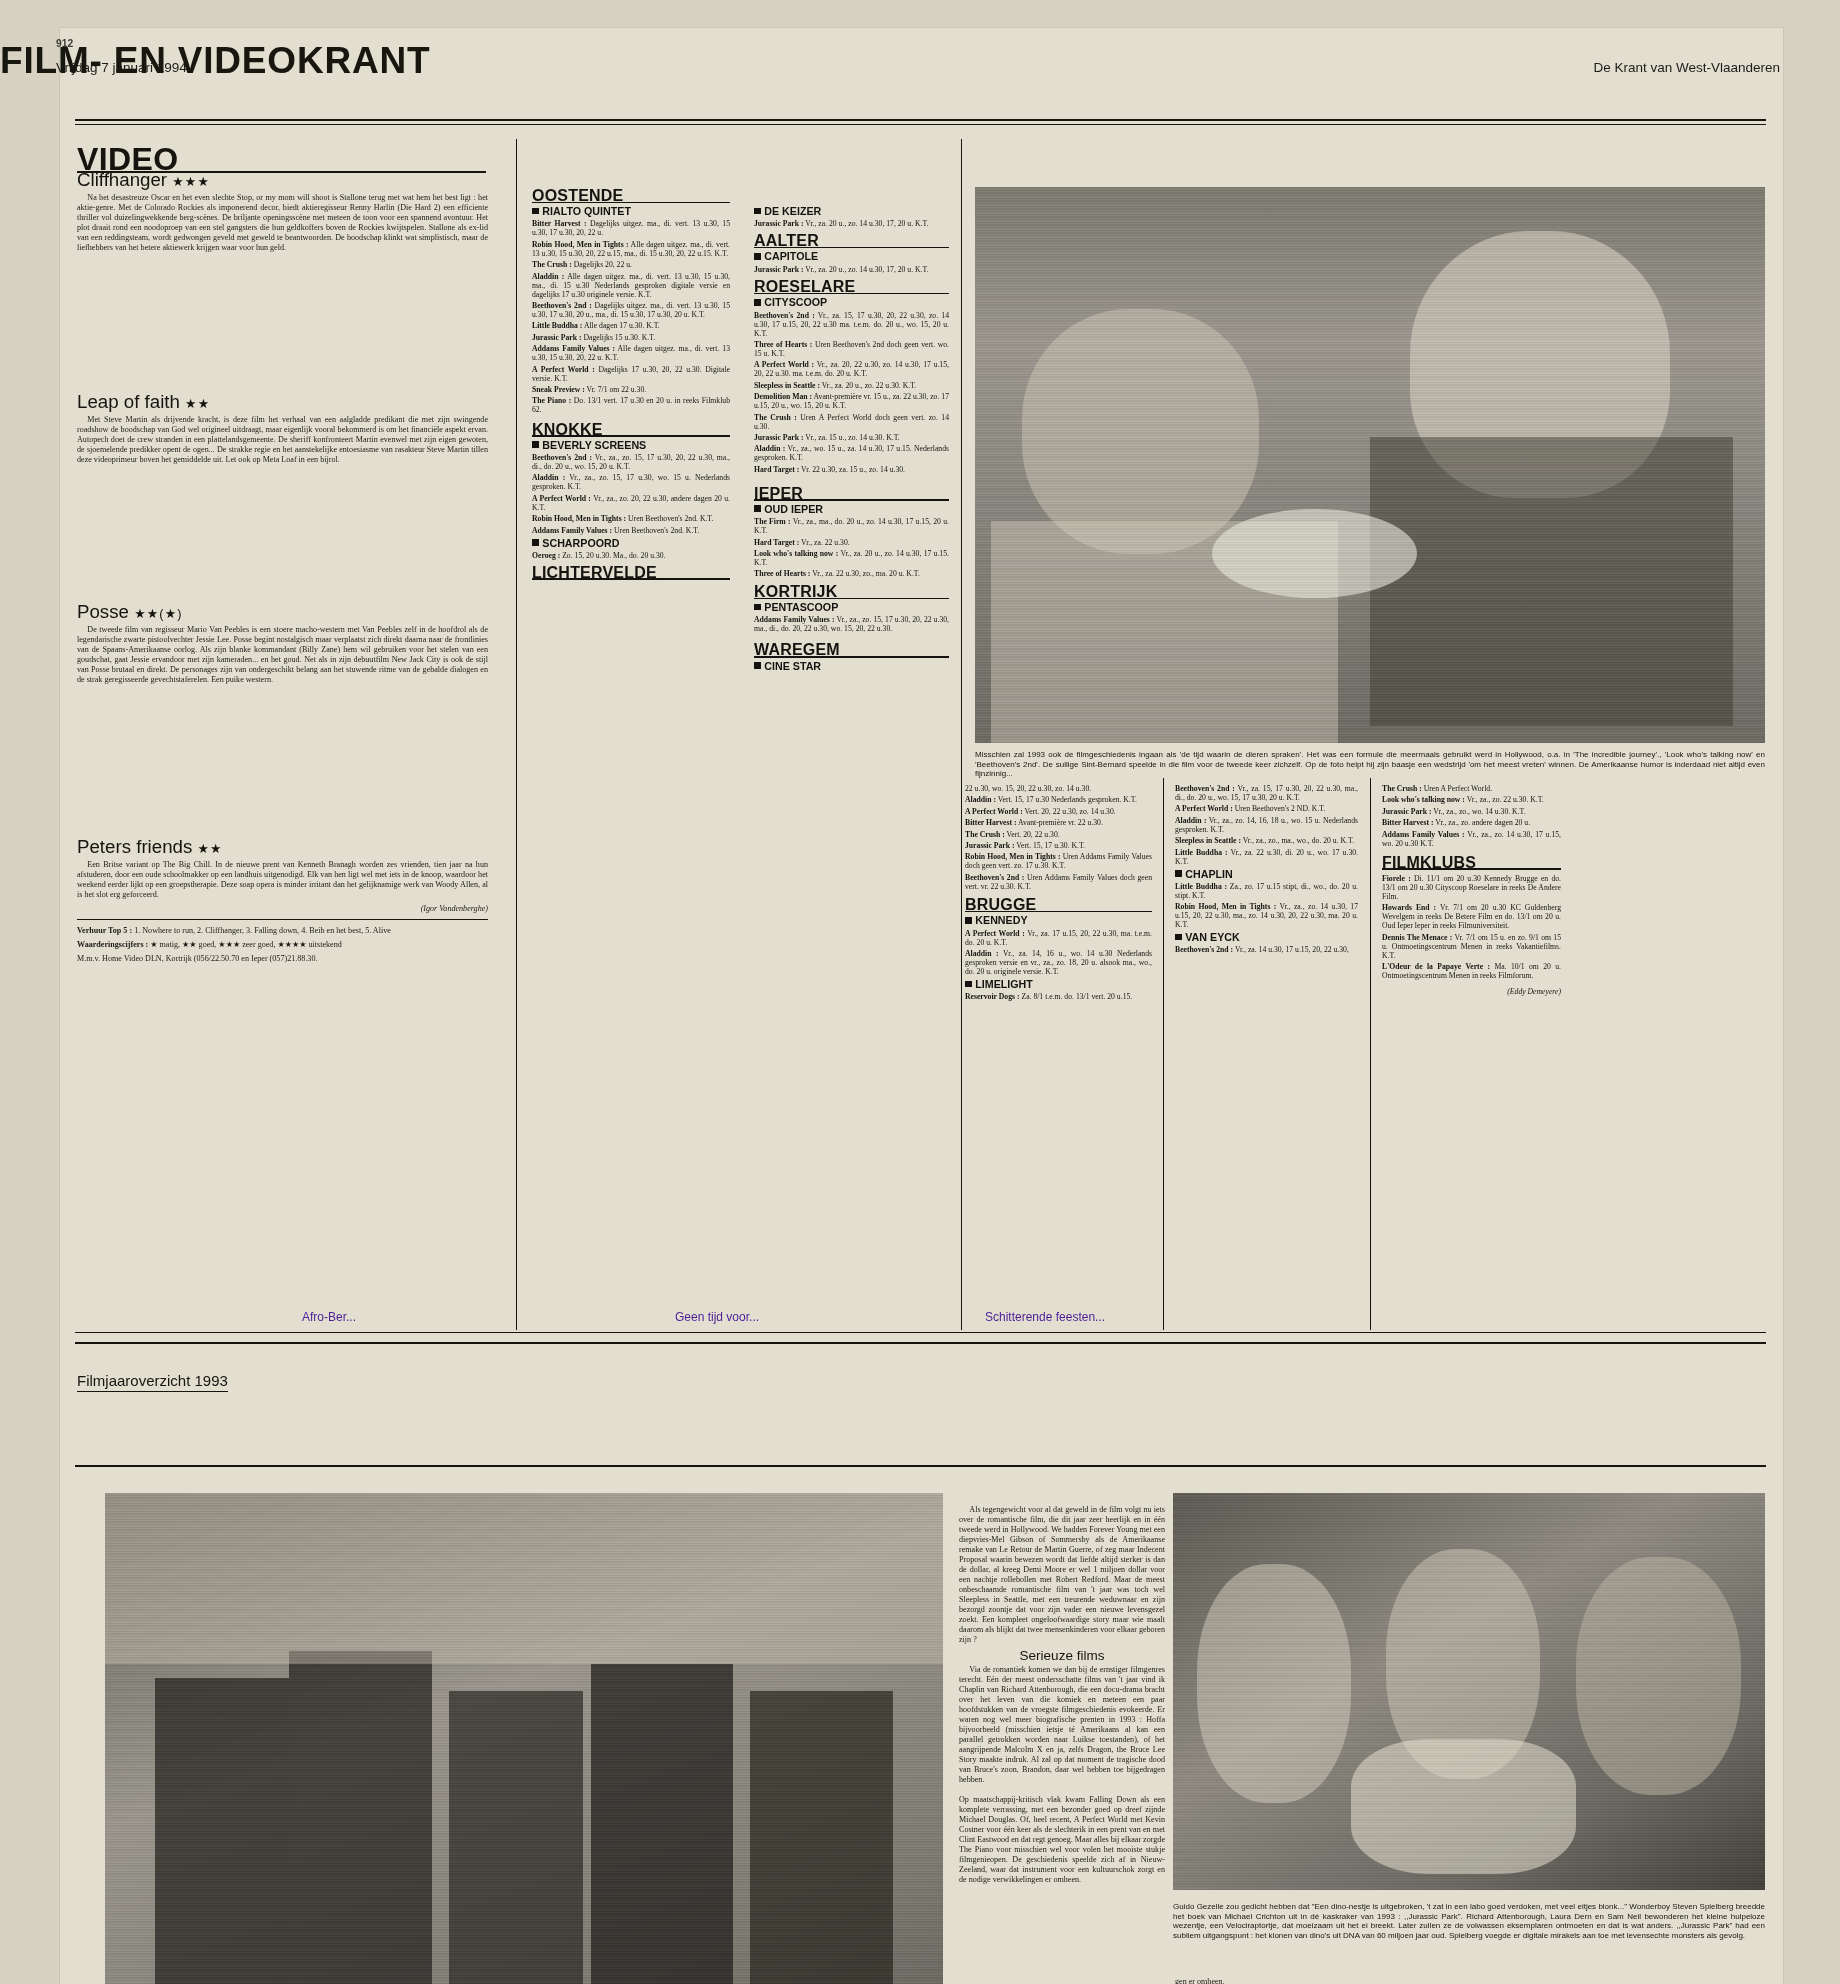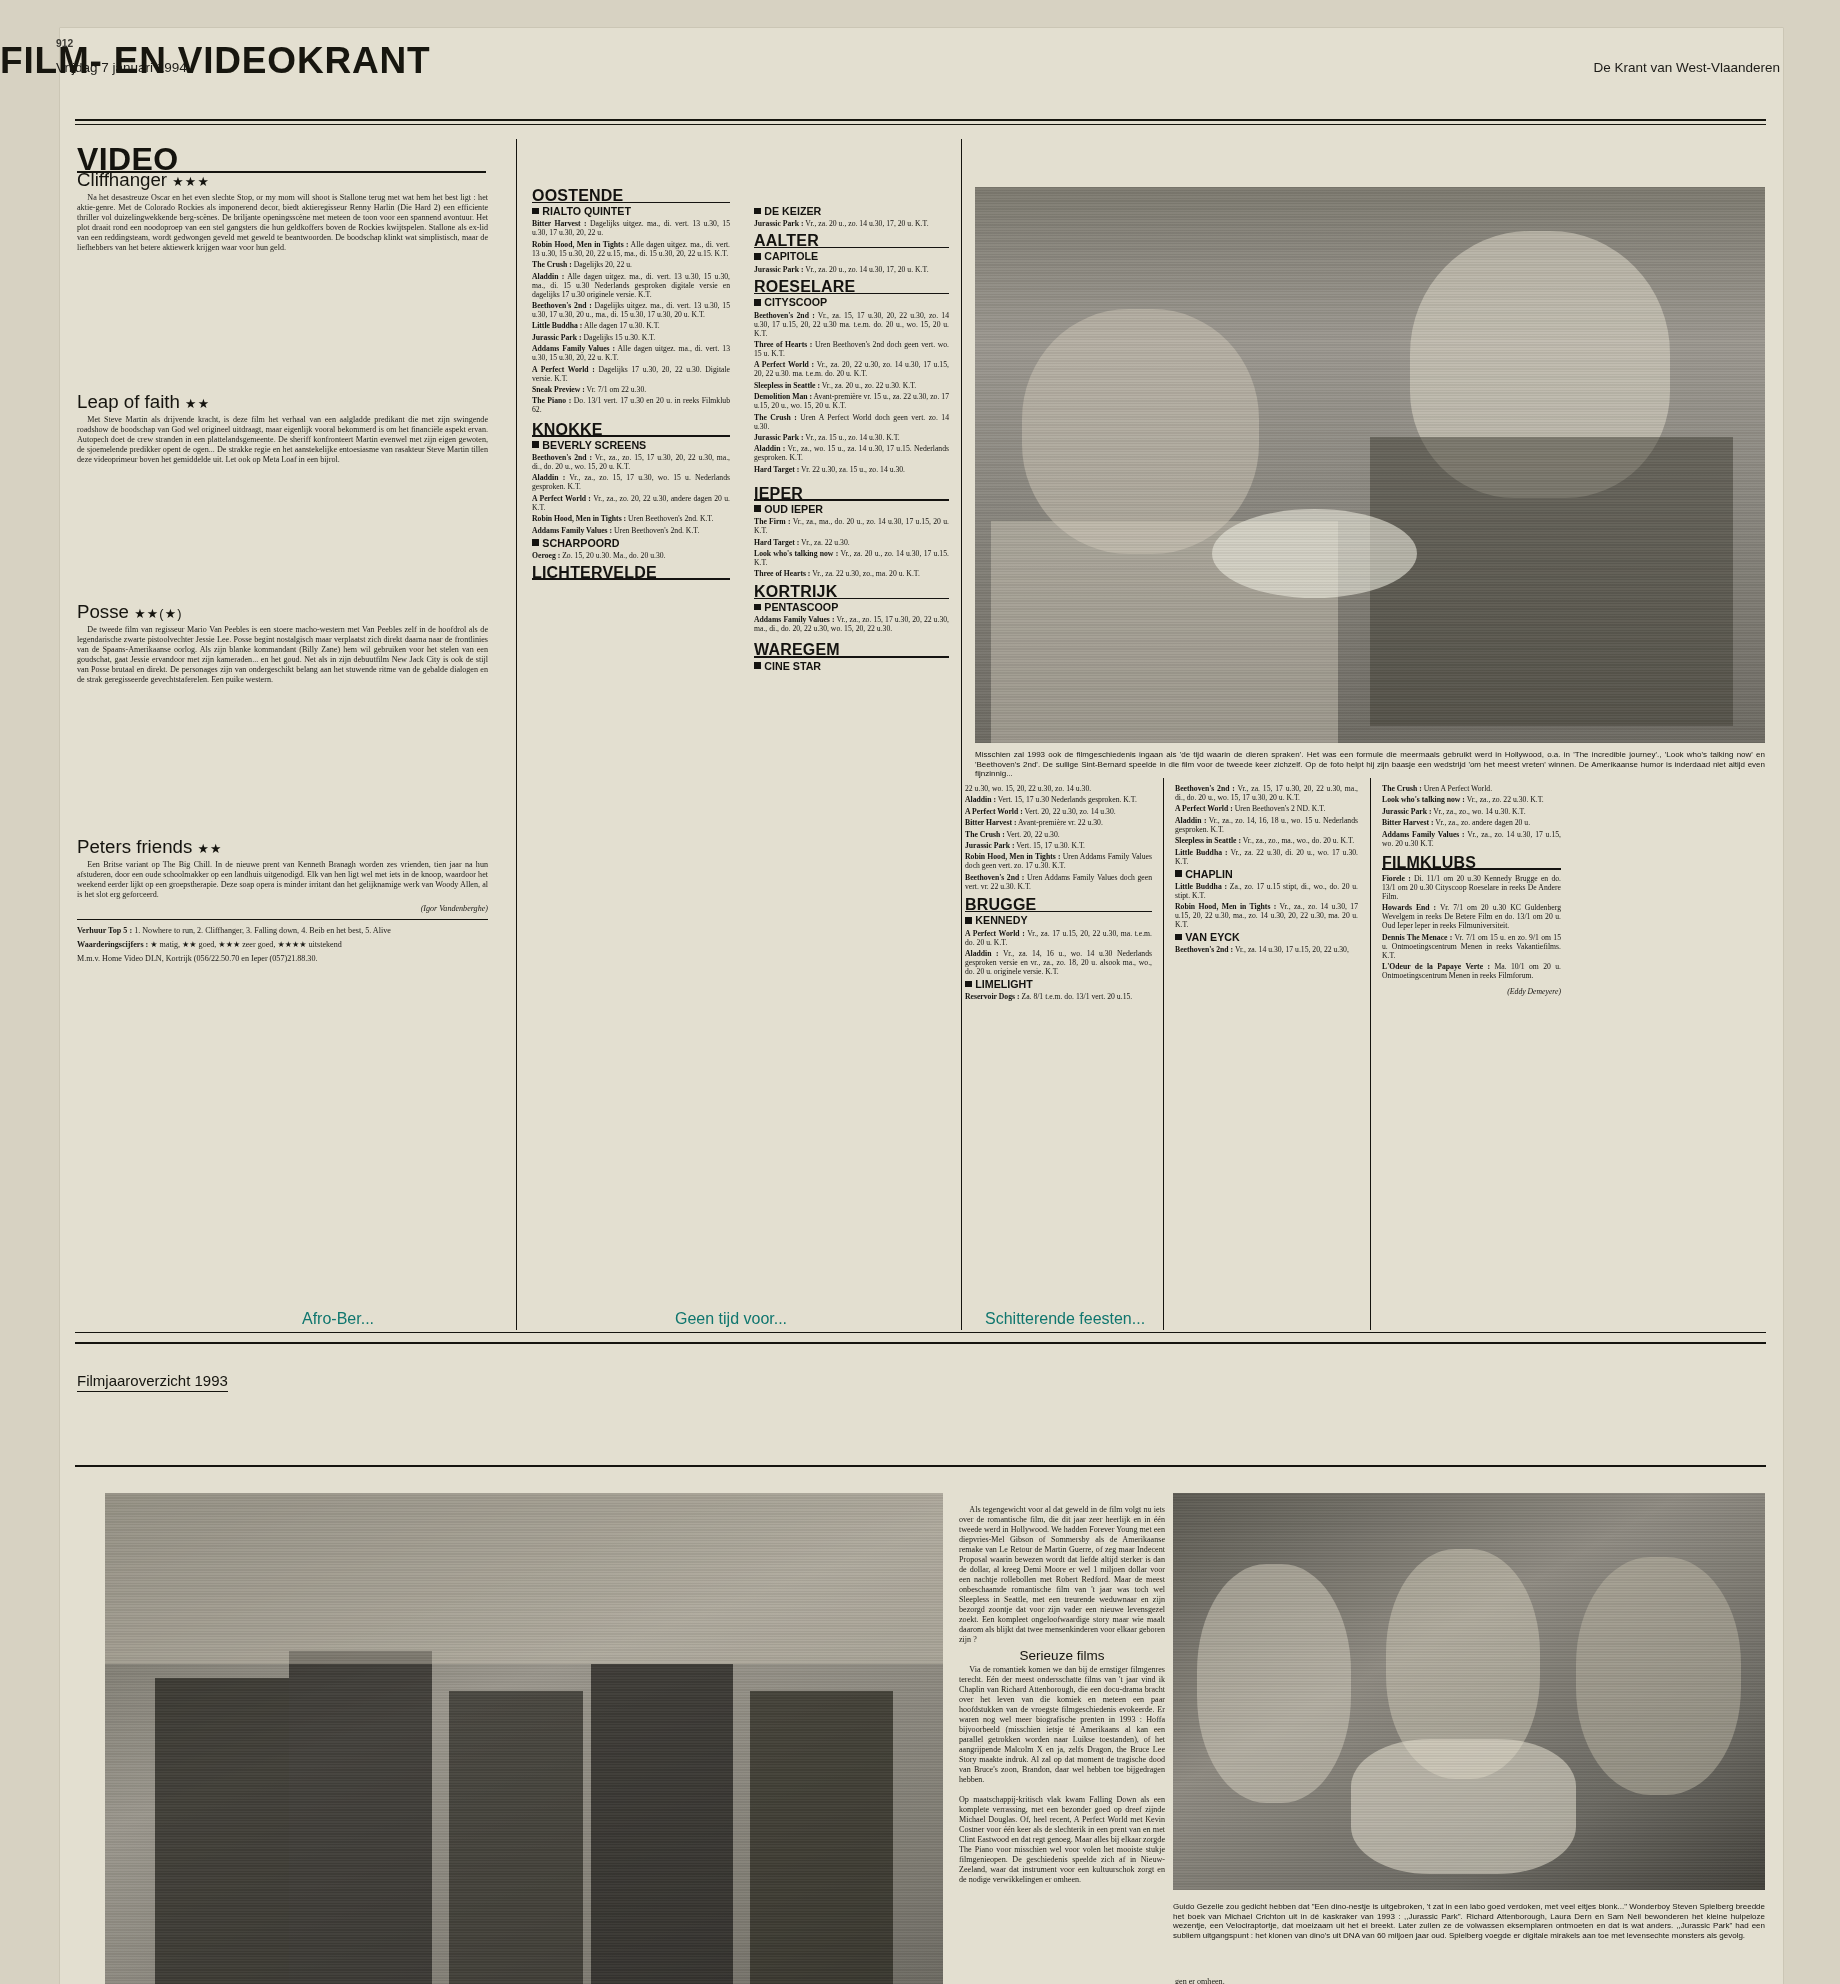--- a/index.html
+++ b/index.html
@@ -145,22 +145,22 @@
     font-family: "Liberation Sans", sans-serif;
     font-size: 13.5px; font-weight: normal; color: #15140f;
     margin: 6.4px 0 4px 0; text-align: center;
   }
   .sig { text-align: right; font-style: italic; }
   .vrule { position: absolute; background: #15140f; width: 0.8px; }
   .hrule { position: absolute; background: #15140f; height: 0.8px; }
   .ghost-head {
     position: absolute;
     font-family: "Liberation Sans", sans-serif;
-    font-size: 16px;
-    color: #0f766e;
+    font-size: 12px;
+    color: #4c1d95;
   }
 </style>
 </head>
 <body>
 
 <div id="page">
   <div class="sheet"></div>
 
   <div class="pagenum">912</div>
   <div class="dateline">Vrijdag 7 januari 1994</div>

